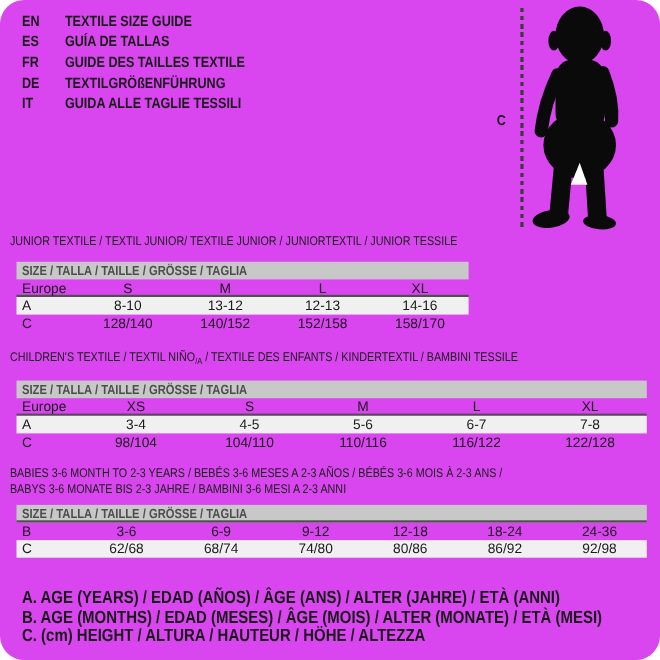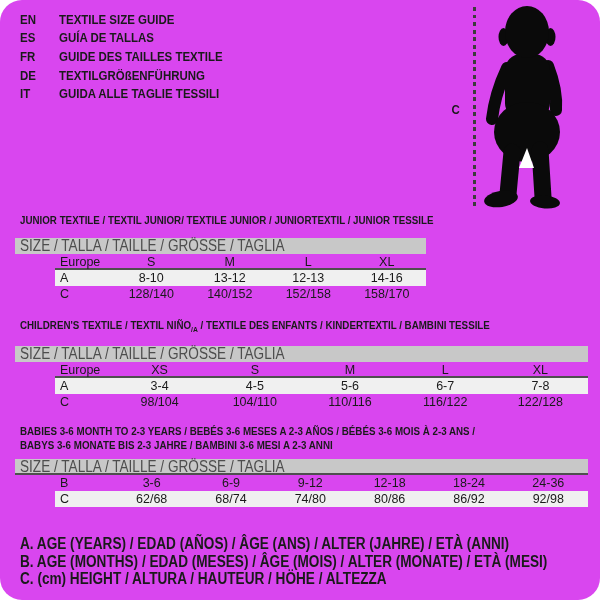--- a/index.html
+++ b/index.html
@@ -21,33 +21,33 @@
 
   
   .measure-line{
     position:absolute;left:473px;top:7px;width:2.5px;height:200px;
     background:repeating-linear-gradient(to bottom,#3c3c3c 0 4px,transparent 4px 7.5px);
   }
   .measure-label{position:absolute;left:451px;top:102px;font-size:13px;font-weight:700;}
   .figure-svg{position:absolute;left:482px;top:2px;}
 
   
-  .sec-title{position:absolute;left:20px;font-weight:700;font-size:11.5px;line-height:13.5px;}
+  .sec-title{position:absolute;left:9px;font-weight:400;font-size:11.5px;line-height:13.5px;}
   .sub{font-size:8px;vertical-align:-3px;}
 
   .sizetable{position:absolute;left:15px;}
   .t1{width:411px;top:238px;}
   .t2{width:573px;top:346px;}
   .t3{width:573px;top:459px;}
   .bar{
     height:16px;line-height:16px;background:var(--bar-bg);color:var(--bar-text);
-    font-size:16px;padding-left:5px;box-sizing:border-box;
+    font-size:12px;padding-left:5px;box-sizing:border-box;font-weight:bold;
   }
   .bar.ruled{border-bottom:2px solid var(--rule);}
-  .trow{display:flex;height:16px;line-height:16px;font-size:12.5px;box-sizing:border-box;margin-left:40px;}
+  .trow{display:flex;height:16px;line-height:16px;font-size:12.5px;box-sizing:border-box;}
   .trow.head{border-bottom:2px solid var(--rule);}
   .trow.shaded{background:var(--stripe);}
   .lbl{flex:0 0 57px;width:57px;padding-left:5px;box-sizing:border-box;}
   .cell{flex:1;text-align:center;}
 
   
   .notes{position:absolute;left:20px;top:535px;font-weight:700;font-size:16px;}
   .note-line{height:17.6px;line-height:17.6px;}
 </style>
 </head>

